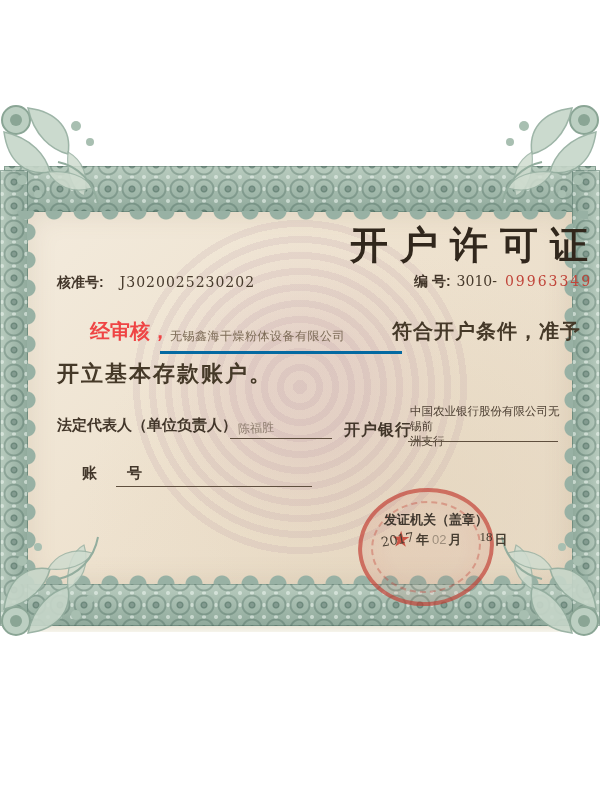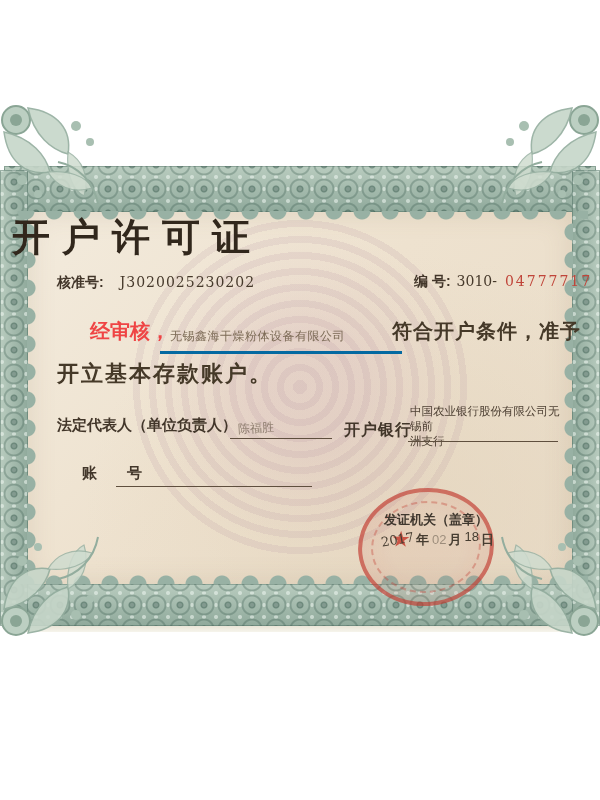--- a/index.html
+++ b/index.html
@@ -67,21 +67,21 @@
   .mandala{
     position:absolute;left:50%;top:47%;width:340px;height:340px;border-radius:50%;
     transform:translate(-50%,-50%);
     background:repeating-radial-gradient(circle, rgba(182,148,162,.16) 0 7px, rgba(0,0,0,0) 7px 16px);
     filter:blur(.6px);
   }
 
   
   .content{position:absolute;inset:0;z-index:5;color:#3f3426;}
   .abs{position:absolute;white-space:nowrap;}
-  .title{left:0;right:0;top:112px;text-align:left;
+  .title{left:0;right:0;top:120px;text-align:right;
     font-family:"DejaVu Serif","Liberation Serif",serif;font-weight:bold;
     font-size:38px;letter-spacing:12px;color:#31271c;text-indent:12px;}
   .label{font-weight:bold;color:#42362a;}
   .serif-num{font-family:"DejaVu Serif","Liberation Serif",serif;color:#46392b;}
 
   .approval{left:57px;top:174px;font-size:14px;}
   .approval .serif-num{margin-left:16px;letter-spacing:1px;}
   .serial{left:414px;top:173px;font-size:14px;}
   .serial .serif-num{margin-left:6px;}
   .serial .red{color:#c0453a;letter-spacing:2px;margin-left:8px;font-family:"DejaVu Serif",serif;}
@@ -107,21 +107,21 @@
   
   .seal{position:absolute;z-index:4;left:358px;top:388px;width:128px;height:110px;
     border:4px solid rgba(193,62,50,.65);border-radius:50%;transform:rotate(-6deg);
     background:radial-gradient(circle at 50% 50%, rgba(200,70,55,.06) 40%, rgba(200,70,55,.14));}
   .seal::after{content:"";position:absolute;inset:9px;border:2px dashed rgba(193,62,50,.35);border-radius:50%;}
   .seal-star{position:absolute;left:30px;top:32px;font-size:22px;color:rgba(198,62,48,.85);transform:rotate(8deg);}
   .issue-label{left:384px;top:411px;font-size:13px;font-weight:bold;color:#3f372e;}
   .issue-date{left:381px;top:431px;font-size:13px;color:#463d31;}
   .issue-date .y{display:inline-block;transform:rotate(-10deg);font-family:"DejaVu Serif",serif;}
   .issue-date .m{opacity:.45;font-family:Liberation Sans, sans-serif;margin-left:3px;text-align:right;}
-  .issue-date .d{display:inline-block;transform:translateY(-3px);font-family:Liberation Sans, sans-serif;margin-left:3px;}
+  .issue-date .d{display:inline-block;transform:translateY(-3px);font-family:Liberation Serif, serif;margin-left:18px;}
   .issue-date .u{margin-left:2px;font-weight:bold;}
 
   .paper-edge{position:absolute;z-index:1;left:10px;right:10px;top:525px;height:7px;
     background:linear-gradient(180deg,#e8e3d4,#f6f4ec);}
 </style>
 </head>
 <body>
 
 <div class="cert">
 
@@ -198,21 +198,21 @@
 
   <div class="content">
 
     <div class="abs title">开户许可证</div>
 
     <div class="abs approval">
       <span class="label">核准号:</span><span class="serif-num">J3020025230202</span>
     </div>
 
     <div class="abs serial">
-      <span class="label">编 号:</span><span class="serif-num">3010-</span><span class="red">04777717</span>
+      <span class="label">编 号:</span><span class="serif-num">3010-</span><span class="red">09963349</span>
     </div>
 
     <div class="abs shenhe">经审核，</div>
     <div class="abs company">无锡鑫海干燥粉体设备有限公司</div>
     <div class="abs line2">开立基本存款账户。</div>
     <div class="abs suffix">符合开户条件，准予</div>
 
     <div class="abs rep-label">法定代表人（单位负责人）</div>
     <div class="abs rep-name">陈福胜</div>
     <div class="abs rep-line"></div>

